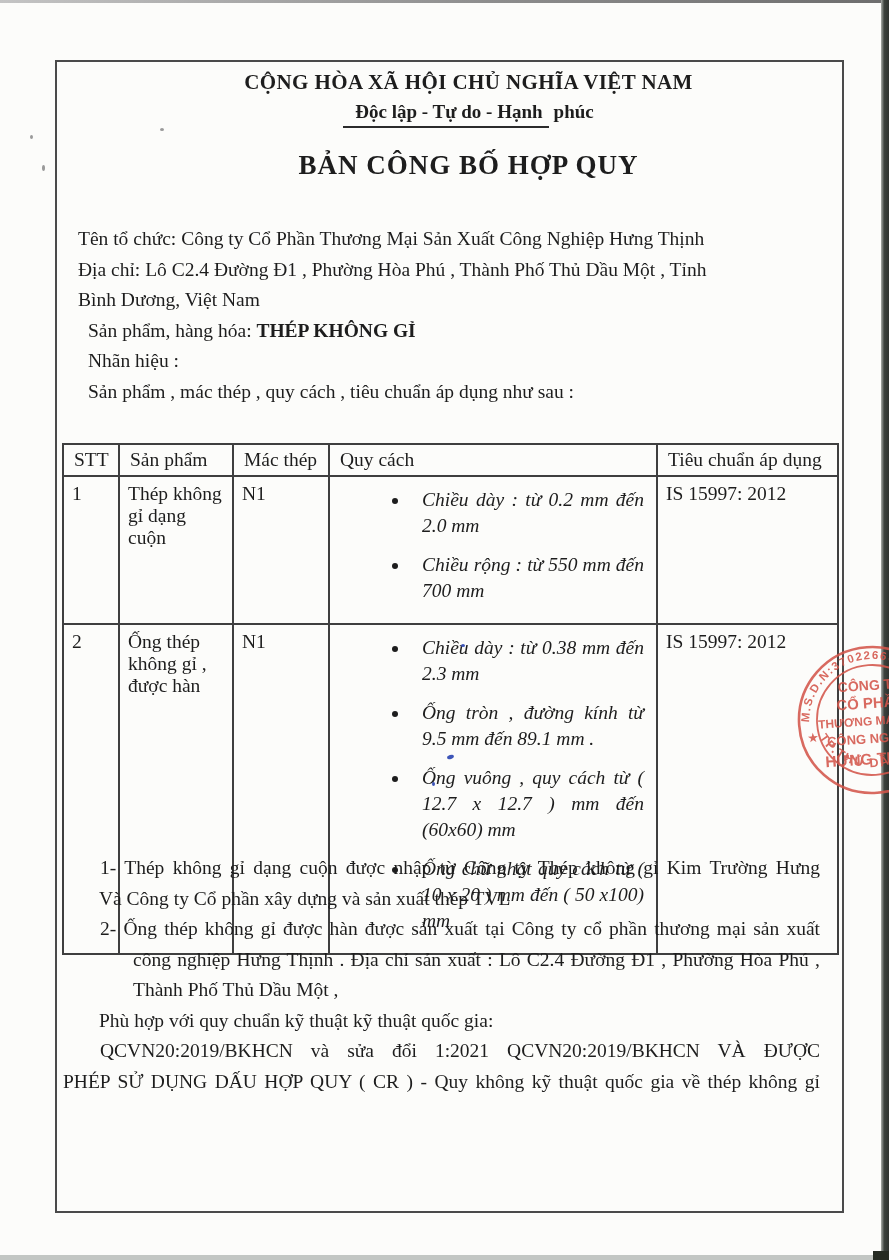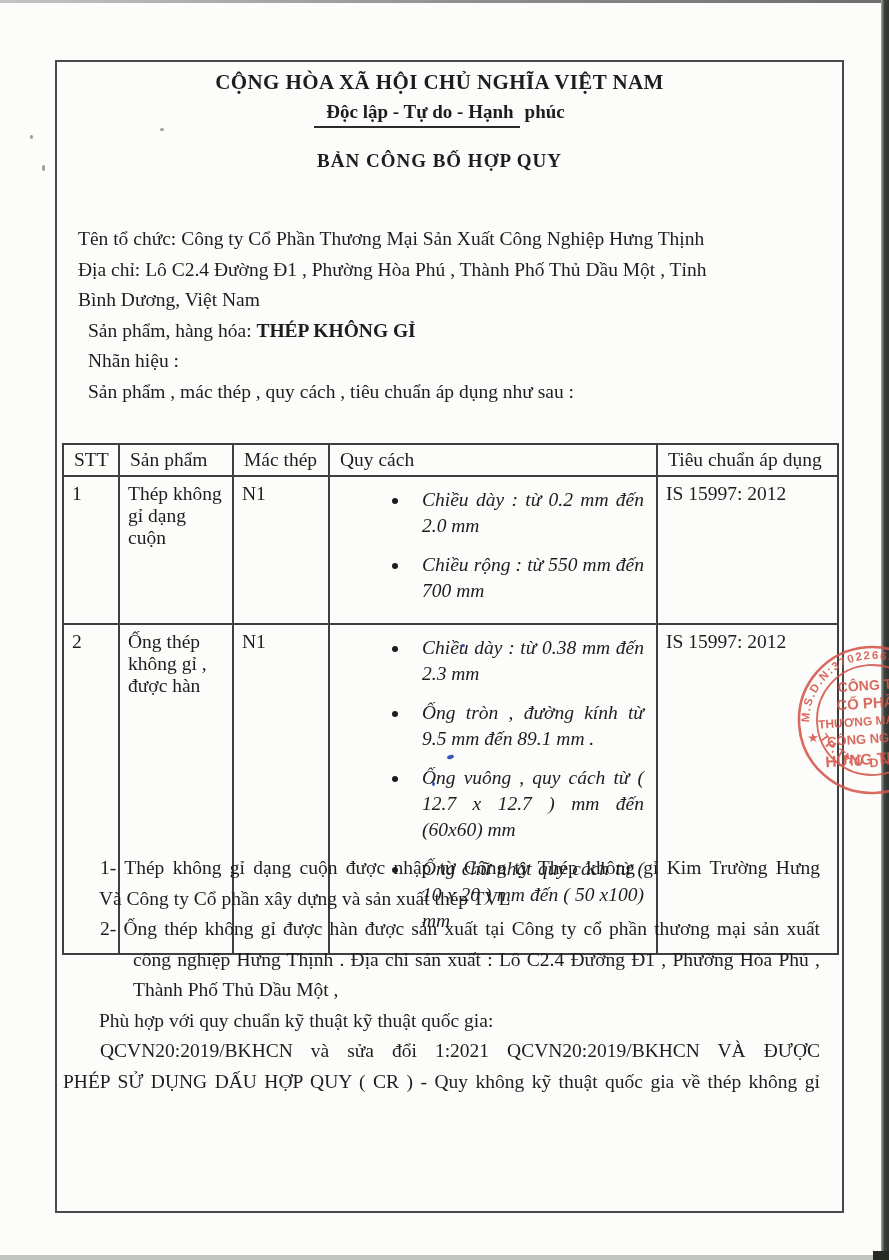--- a/index.html
+++ b/index.html
@@ -14,26 +14,26 @@
                 background:linear-gradient(to right,#c4c4c4,#8d8d8d 55%,#6d6d6d); }
   .right-edge { position:absolute; top:0; right:0; width:8px; height:100%;
                 background:linear-gradient(to right,#a9ada9 0%,#3c423d 40%,#2e332f 100%); }
   .bottom-edge{ position:absolute; bottom:0; left:0; width:100%; height:5px;
                 background:#c2c6c3; }
   .corner-dark{ position:absolute; bottom:0; right:0; width:16px; height:9px; background:#262b23; }
 
   .frame { position:absolute; left:55px; top:60px; width:789px; height:1153px;
            border:2px solid #4a4a4a; box-sizing:border-box; }
 
-  .centered { position:absolute; left:44px; width:791px; text-align:center; }
+  .centered { position:absolute; left:73px; width:791px; text-align:center; }
   .nat-title { top:70px;  font-size:21px; font-weight:bold; letter-spacing:.4px; }
   .motto     { top:101px; font-size:19px; font-weight:bold; }
   .motto .ul { display:inline-block; border-bottom:2px solid #2b2b2b; padding:0 6px 3px 12px; }
   .motto .tail { padding-left:5px; }
-  .doc-title { top:150px; font-size:19px; font-weight:bold; letter-spacing:1px; }
+  .doc-title { top:150px; font-size:27px; font-weight:bold; letter-spacing:1px; }
   .doc-num   { top:193px; font-size:20px; }
 
   .intro { position:absolute; left:78px; top:224px; width:744px;
            font-size:19.5px; line-height:30.5px; }
   .indent10 { padding-left:10px; }
   .bold { font-weight:bold; }
 
   table.spec { position:absolute; left:62px; top:443px; width:775px;
                border-collapse:collapse; table-layout:fixed;
                font-size:19.5px; }

